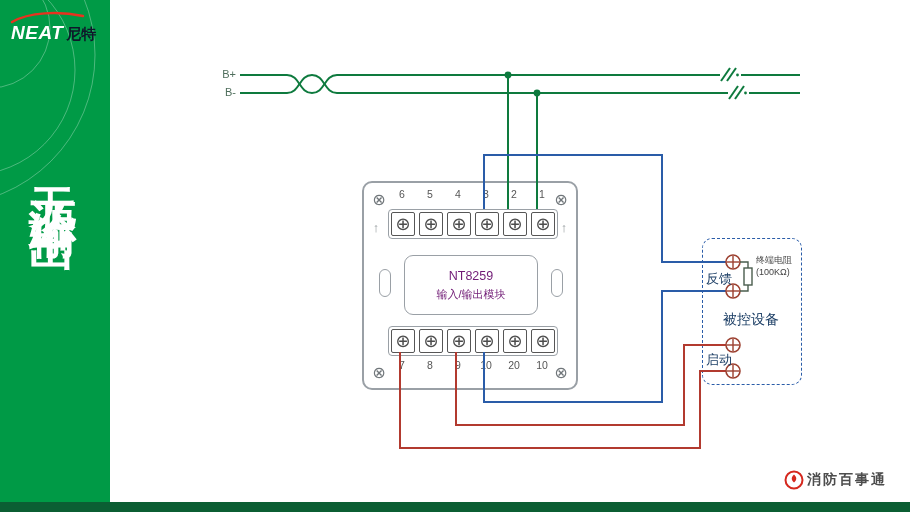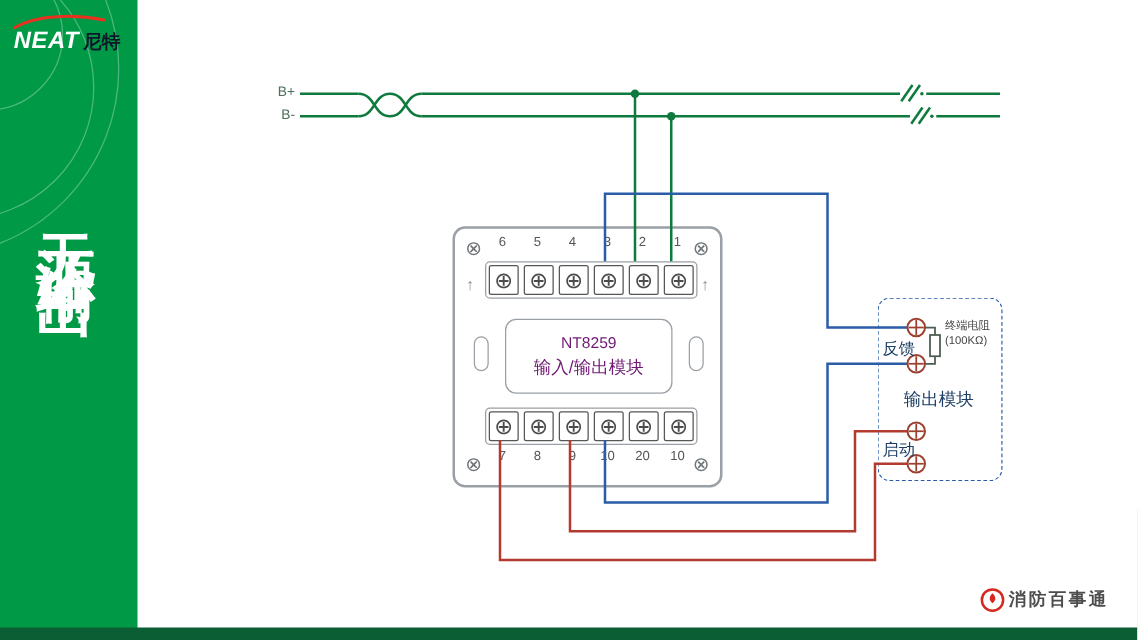--- a/index.html
+++ b/index.html
@@ -39,21 +39,21 @@
   .tnums{position:absolute;display:flex;gap:4px;padding:0 2px;width:168px;box-sizing:border-box;}
   .tnums span{width:24px;text-align:center;font-size:10.5px;color:#555;}
   .tblock{position:absolute;display:flex;gap:4px;padding:2px;border:1px solid var(--module-gray,#9aa0a6);
           border-radius:4px;background:#fff;}
   .tsq{width:24px;height:24px;border:1.5px solid #565656;border-radius:2px;box-sizing:border-box;
        display:flex;align-items:center;justify-content:center;font-size:18px;line-height:1;color:var(--screw-gray,#4c4c4c);}
   .arrow{position:absolute;width:16px;text-align:center;font-size:13px;color:#8f9699;}
   .mlabel{position:absolute;left:40px;top:72px;width:132px;height:58px;border:1.5px solid var(--module-gray,#9aa0a6);
           border-radius:9px;display:flex;flex-direction:column;align-items:center;justify-content:center;gap:4px;color:#701a75;}
   .mlabel .model{font-size:12.5px;}
-  .mlabel .mname{font-size:14px;}
+  .mlabel .mname{font-size:11px;}
   .slot{position:absolute;width:10px;height:26px;border:1.2px solid var(--module-gray,#9aa0a6);border-radius:6px;}
 
   
   .devbox{left:702px;top:238px;width:98px;height:145px;border:1.6px dashed var(--wire-blue,#2a5ca8);
           border-radius:10px;z-index:2;}
   .dev-label{color:var(--navy,#1d3f66);z-index:4;}
   .lbl-feedback{left:706px;top:270px;font-size:13px;}
   .lbl-start{left:706px;top:351px;font-size:13px;}
   .lbl-device{left:702px;top:311px;width:98px;text-align:center;font-size:14px;}
   .lbl-res{left:756px;font-size:9px;color:#444;z-index:4;}
@@ -196,21 +196,21 @@
       <span>8</span>
       <span>9</span>
       <span>10</span>
       <span>20</span>
       <span>10</span>
     </div>
   </div>
 
   <div class="abs devbox"></div>
   <span class="abs dev-label lbl-feedback">反馈</span>
-  <span class="abs dev-label lbl-device">输出模块</span>
+  <span class="abs dev-label lbl-device">被控设备</span>
   <span class="abs dev-label lbl-start">启动</span>
   <span class="abs lbl-res" style="top:254px;">终端电阻</span>
   <span class="abs lbl-res" style="top:267px;">(100KΩ)</span>
 
   <svg class="abs footer-logo" width="22" height="22">
     <circle class="flame-ring" cx="11" cy="11" r="8.5"></circle>
     <path class="flame" d="M11,5.5 C13.8,8.2 14.2,10.8 11,13.5 C7.8,10.8 8.2,8.2 11,5.5 Z"></path>
   </svg>
   <span class="abs footer-logo-text">消防百事通</span>
 

